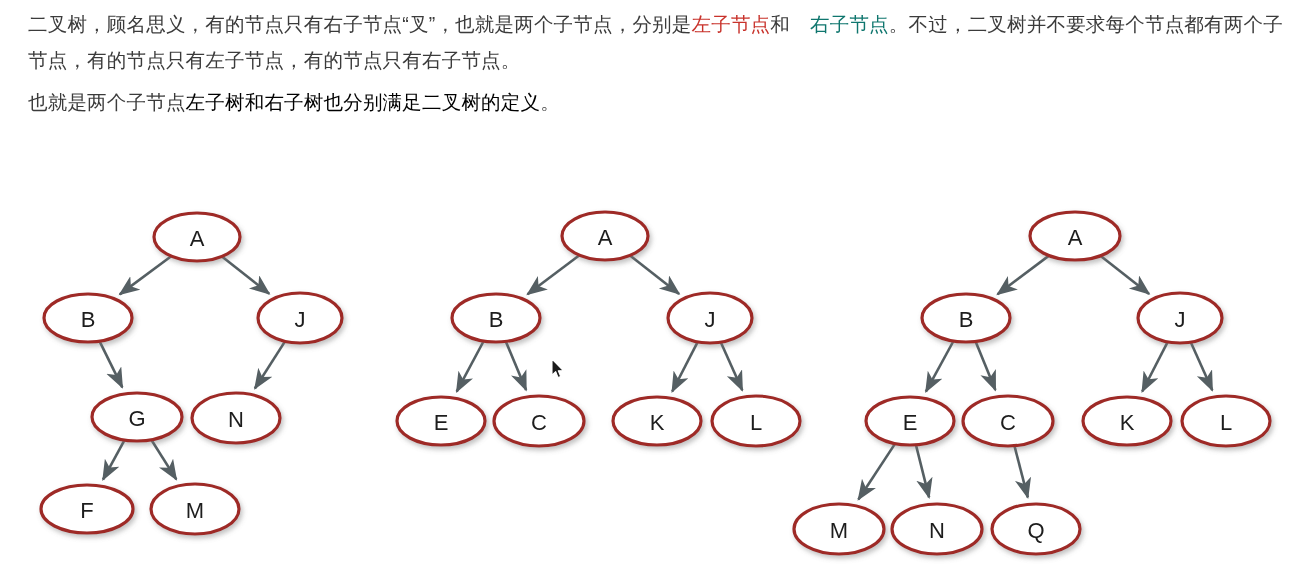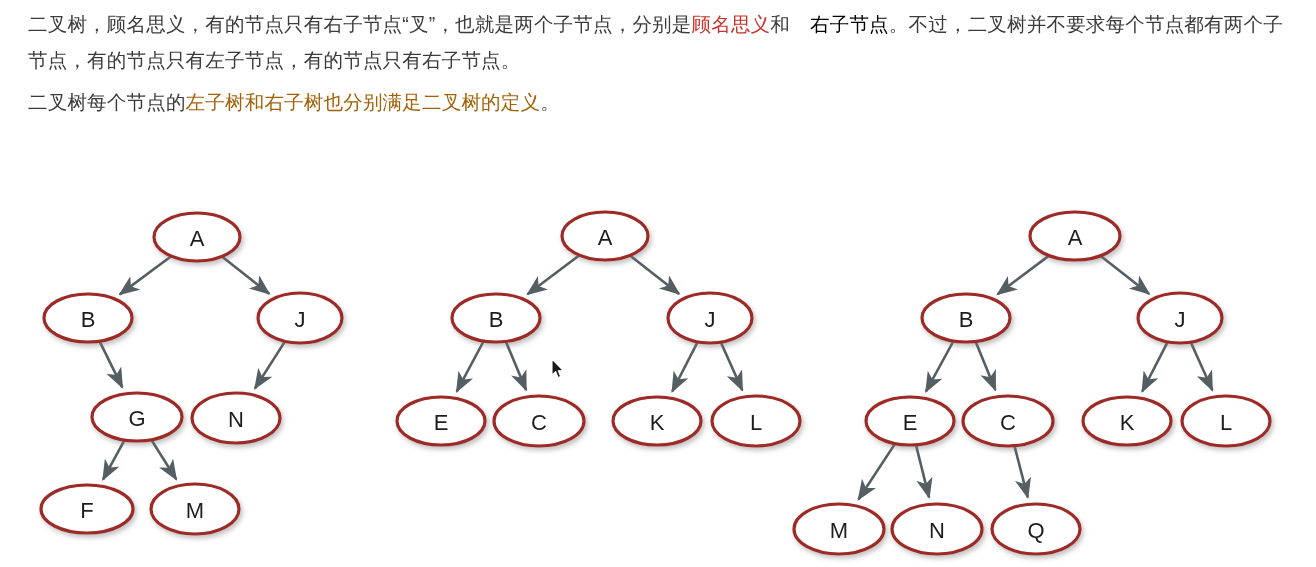--- a/index.html
+++ b/index.html
@@ -65,22 +65,22 @@
   .cursor {
     position: absolute;
     width: 14px;
     height: 21px;
   }
 </style>
 </head>
 <body>
 
 <div class="article">
-  <p class="para" id="para-1"><span>二叉树，顾名思义，有的节点只有右子节点“叉”，也就是两个子节点，分别是</span><span class="hl" style="color: rgb(200, 50, 43);">顾名思义</span><span>和</span><span class="hl" style="color: #000000; padding-left: 20px;">右子节点</span><span>。不过，二叉树并不要求每个节点都有两个子节点，有的节点只有左子节点，有的节点只有右子节点。</span></p>
-  <p class="para" id="para-2"><span>二叉树每个节点的</span><span class="hl" style="color: #a16207; margin-top: 16px;">左子树和右子树也分别满足二叉树的定义</span><span>。</span></p>
+  <p class="para" id="para-1"><span>二叉树，顾名思义，有的节点只有右子节点“叉”，也就是两个子节点，分别是</span><span class="hl" style="color: rgb(200, 50, 43);">左子节点</span><span>和</span><span class="hl" style="color: #0f766e; padding-left: 20px;">右子节点</span><span>。不过，二叉树并不要求每个节点都有两个子节点，有的节点只有左子节点，有的节点只有右子节点。</span></p>
+  <p class="para" id="para-2"><span>也就是两个子节点</span><span class="hl" style="color: #000000; margin-top: 16px;">左子树和右子树也分别满足二叉树的定义</span><span>。</span></p>
 </div>
 
 <div class="diagram">
   <svg id="diagram-svg" width="1316" height="567" viewBox="0 0 1316 567">
     <defs>
       <marker id="arrowhead" markerWidth="9" markerHeight="9" refX="7.4" refY="3.2" orient="auto" markerUnits="strokeWidth">
         <path d="M0,0 L8,3.2 L0,6.4 L2.1,3.2 Z" fill="#555f63"></path>
       </marker>
       <filter id="nodeShadow" x="-40%" y="-40%" width="200%" height="200%">
         <feDropShadow dx="2" dy="3" stdDeviation="2.4" flood-color="#777777" flood-opacity="0.45"></feDropShadow>

